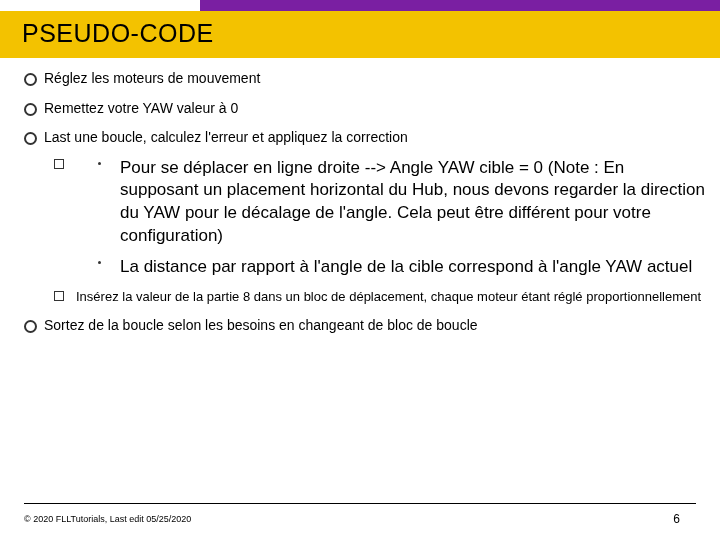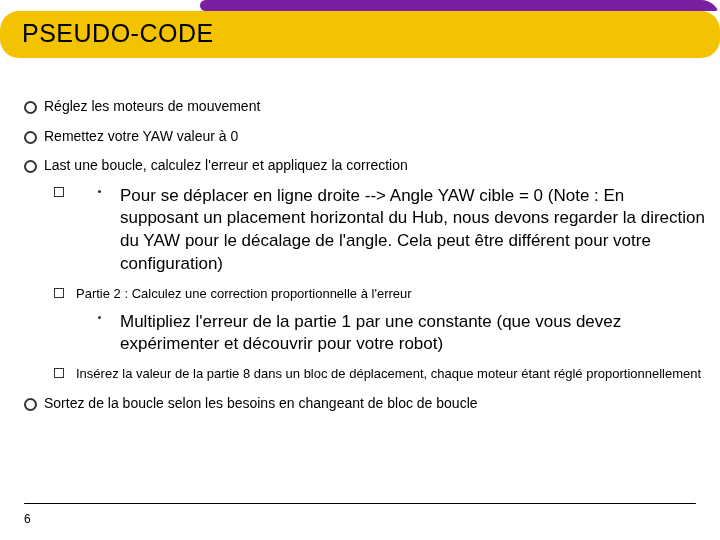--- a/index.html
+++ b/index.html
@@ -1,22 +1,22 @@
 <!DOCTYPE html>
 <html><head>
 <meta charset="utf-8">
 <style>
-  * { box-sizing: border-box; margin: 0; padding: 0; border-radius: 19px; }
+  * { box-sizing: border-box; margin: 0; padding: 0; }
   html, body { width: 720px; height: 540px; font-family: Arial, Helvetica, sans-serif; background: #fff; color: #000; }
   .topbar { height: 11px; display: flex; }
   .tb-white { flex: 0 0 200px; background: #fff; }
   .tb-purple { flex: 1; background: #7a1fa2; }
   .title-band { background: #f3c200; padding: 8px 22px 10px 22px; }
   .title-band h1 { font-size: 25px; font-weight: 400; letter-spacing: 0.5px; }
-  .content { padding: 12px 14px 0 24px; font-size: 13.5px; line-height: 1.25; margin-top: 28px; }
+  .content { padding: 12px 14px 0 24px; font-size: 13.5px; line-height: 1.25; }
   ul.circ { list-style: none; padding-left: 0; }
   ul.circ > li { position: relative; padding-left: 20px; margin-bottom: 12px; font-size: 14px; }
   ul.circ > li::before {
     content: ""; position: absolute; left: 0; top: 3px;
     width: 9px; height: 9px; border: 2px solid #333; border-radius: 50%;
   }
   ul.sq { list-style: none; padding-left: 0; margin-top: 8px; }
   ul.sq > li { position: relative; padding-left: 24px; margin: 10px 0 10px 8px; font-size: 13px; }
   ul.sq > li::before {
     content: ""; position: absolute; left: 2px; top: 2px;
@@ -51,35 +51,31 @@
   <div class="content">
     <ul class="circ">
       <li>Réglez les moteurs de mouvement</li>
       <li>Remettez votre YAW valeur à 0</li>
       <li>
         <span>Last une boucle, calculez l'erreur et appliquez la correction</span>
         <ul class="sq">
           <li>
             <ul class="dot">
               <li>Pour se déplacer en ligne droite --&gt; Angle YAW cible = 0 (Note : En supposant un placement horizontal du Hub, nous devons regarder la direction du YAW pour le décalage de l'angle. Cela peut être différent pour votre configuration)</li>
-            </ul>
-          </li>
-          <li>
-            <span>Partie 2 : Calculez une correction proportionnelle à l'erreur</span>
-            <ul class="dot">
-              <li>Multipliez l'erreur de la partie 1 par une constante (que vous devez expérimenter et découvrir pour votre robot)</li>
+              <li>La distance par rapport à l'angle de la cible correspond à l'angle YAW actuel</li>
             </ul>
           </li>
           <li>Insérez la valeur de la partie 8 dans un bloc de déplacement, chaque moteur étant réglé proportionnellement</li>
         </ul>
       </li>
       <li>Sortez de la boucle selon les besoins en changeant de bloc de boucle</li>
     </ul>
   </div>
 
   <div class="footer">
     <div class="rule"></div>
     <div class="row">
+      <span>© 2020 FLLTutorials, Last edit 05/25/2020</span>
       <span class="pagenum">6</span>
     </div>
   </div>
 
 </div>
 
 </body></html>

